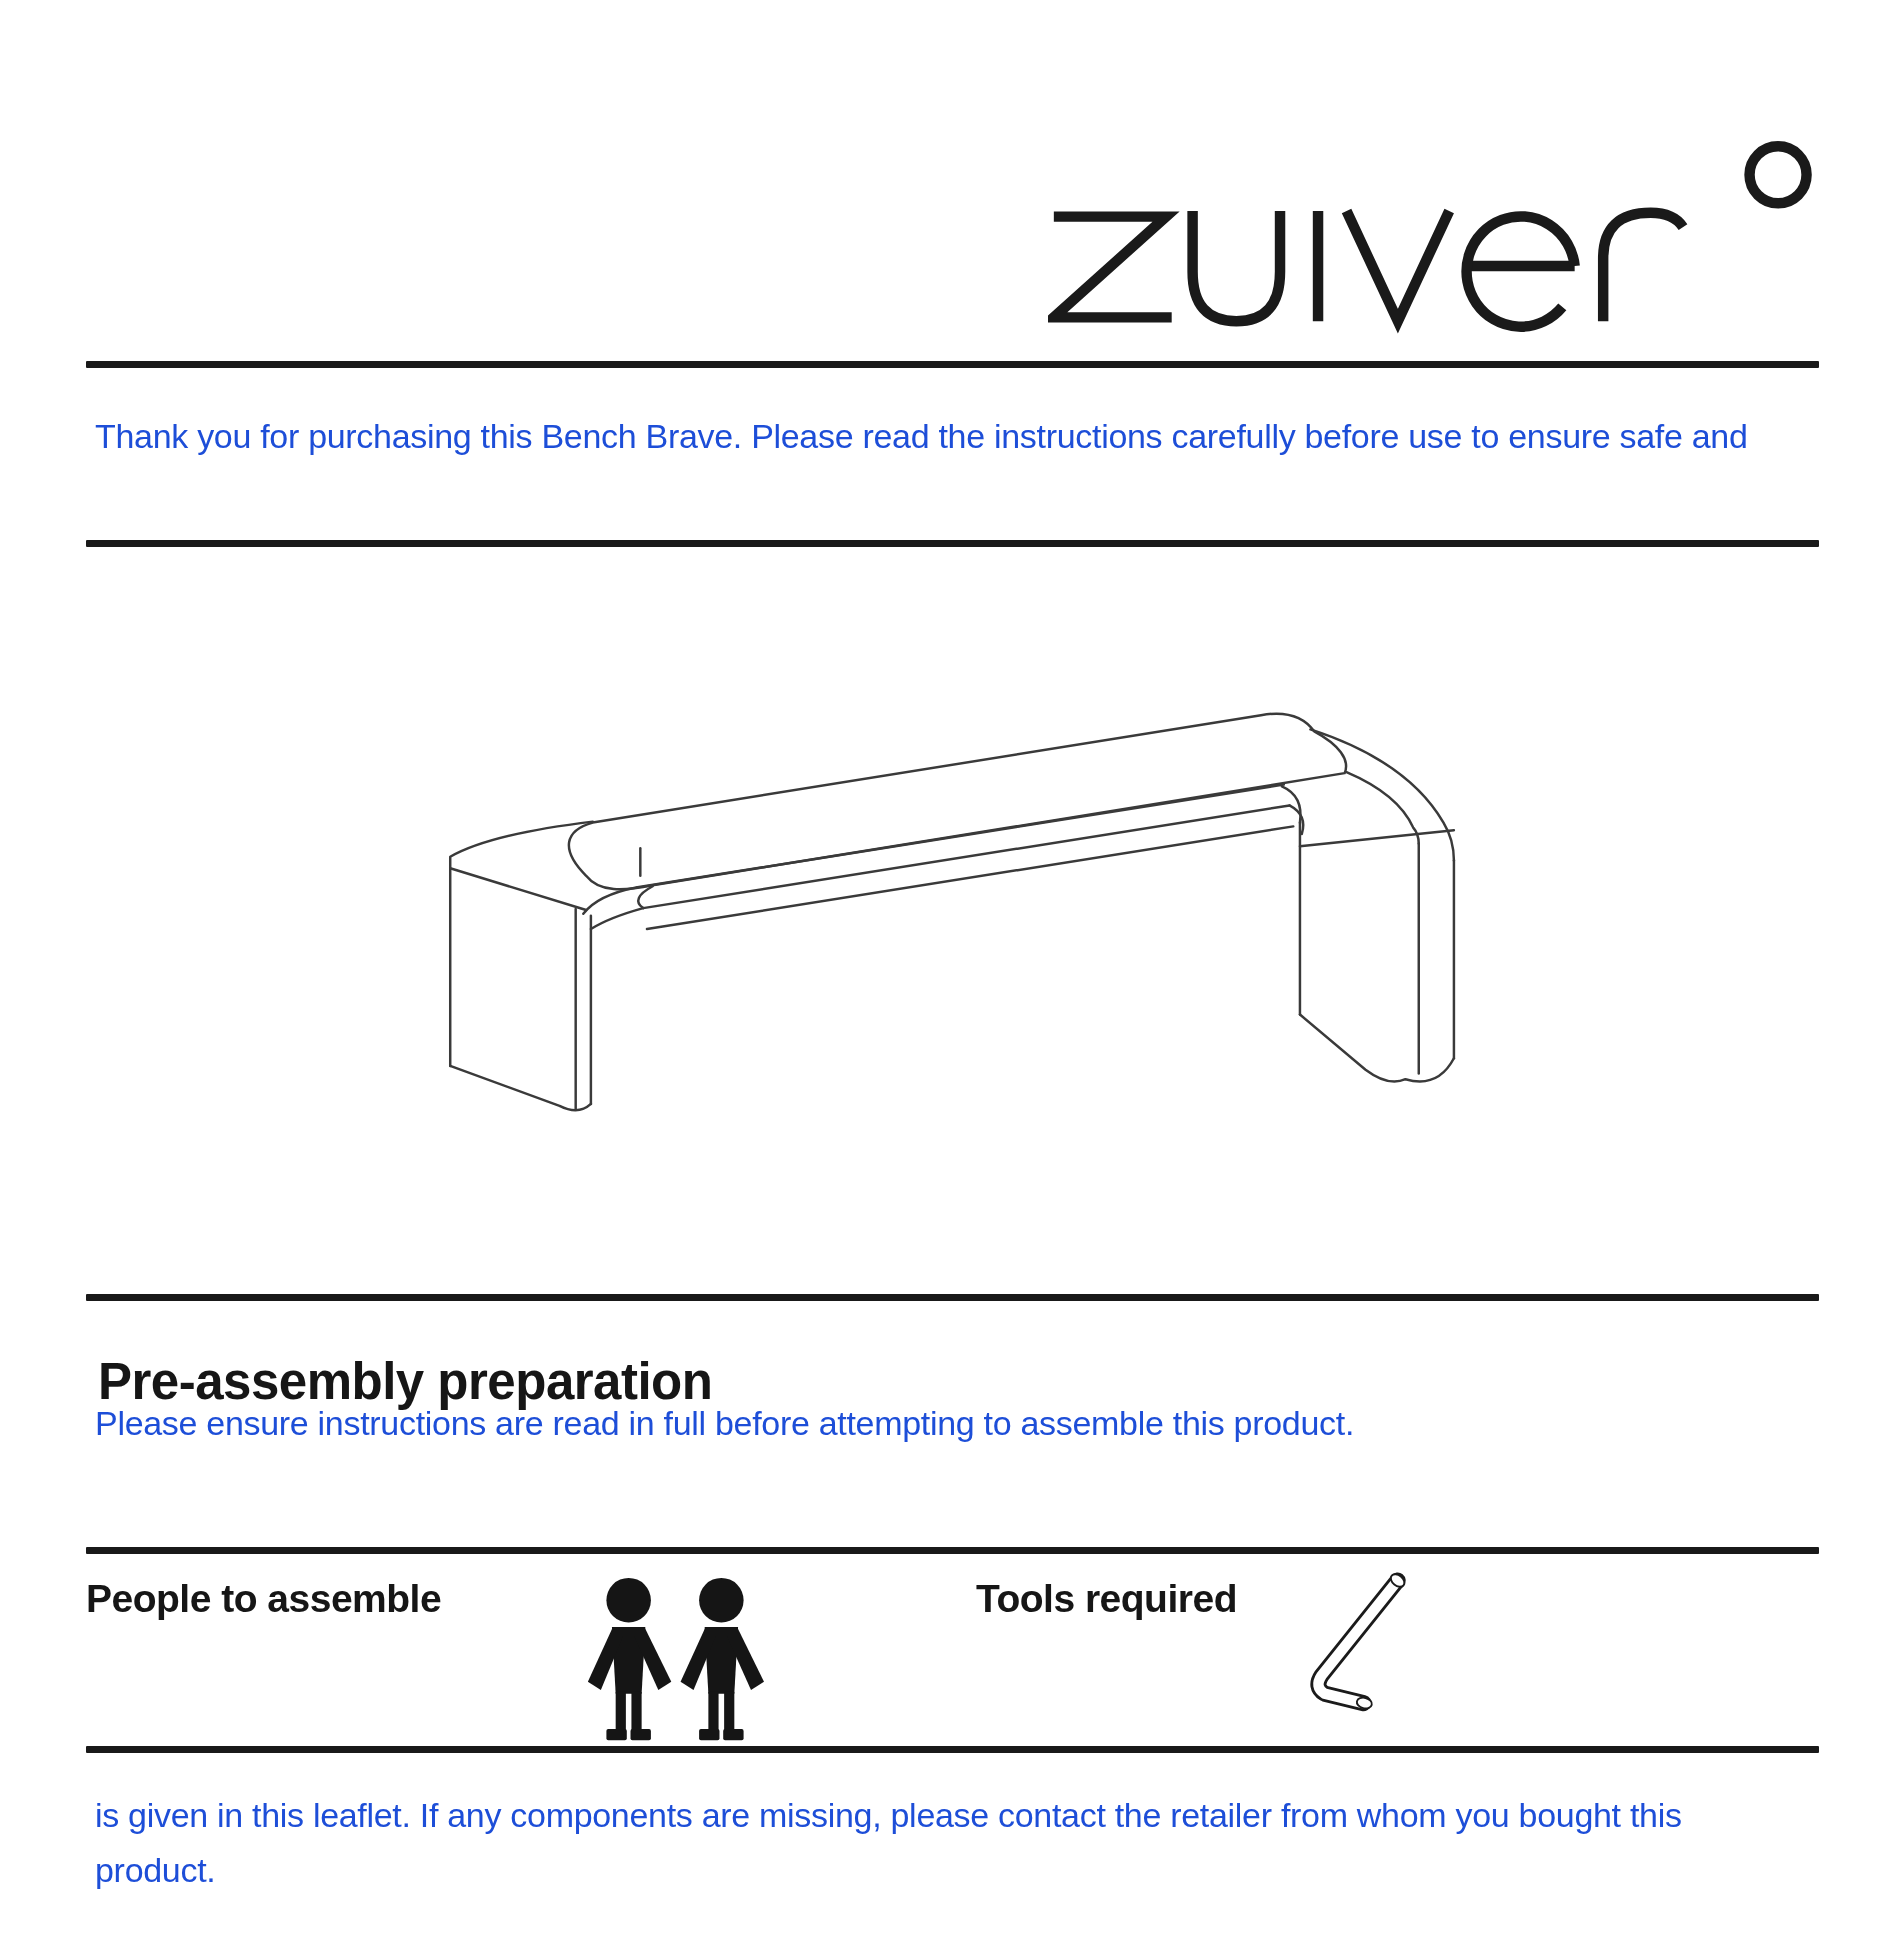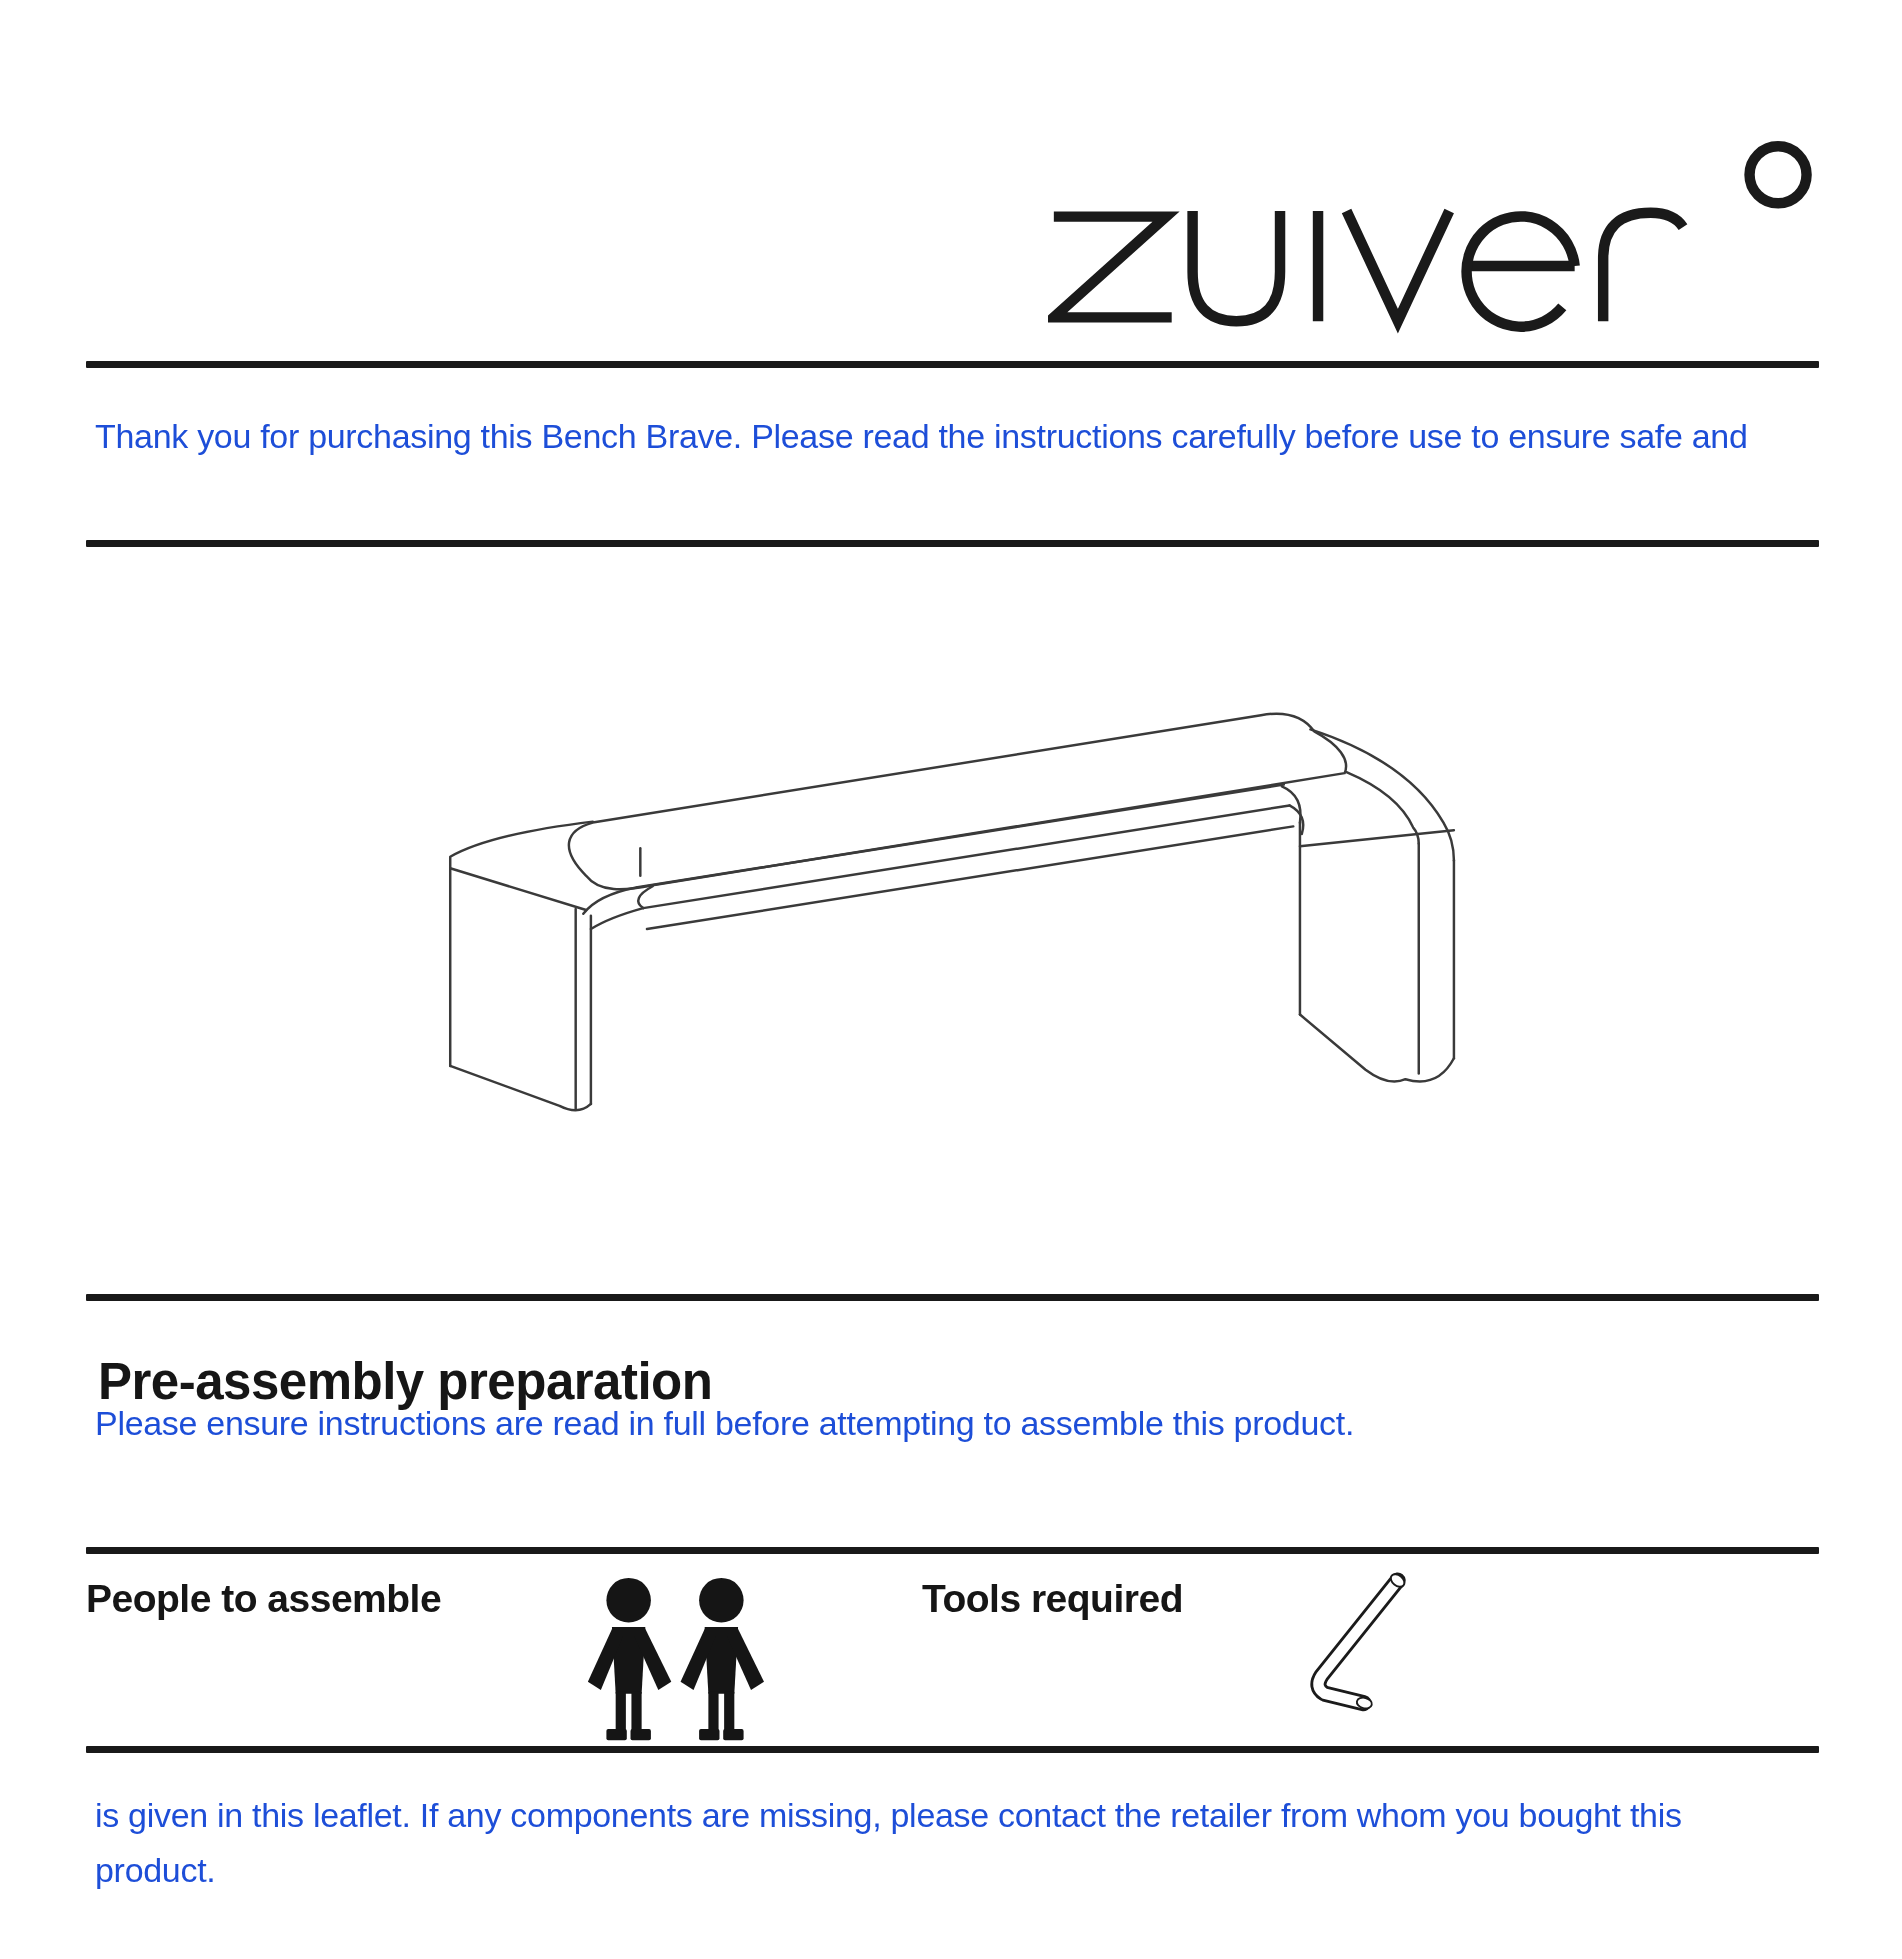--- a/index.html
+++ b/index.html
@@ -143,21 +143,21 @@
         <polygon points="35,54 46,64 22,122 8,113"></polygon>
         <polygon points="69,54 58,64 84,122 98,113"></polygon>
         <rect x="38" y="124" width="11" height="44"></rect>
         <rect x="55" y="124" width="11" height="44"></rect>
         <rect x="28" y="164" width="22" height="12" rx="2"></rect>
         <rect x="54" y="164" width="22" height="12" rx="2"></rect>
       </g>
     </g>
   </svg>
 
-  <div class="req-label" style="left:922px;top:1577px;">Tools required</div>
+  <div class="req-label" style="left:976px;top:1577px;">Tools required</div>
 
   <svg style="left:1295px;top:1571px;" width="133" height="152" viewBox="0 0 140 160">
     <path d="M 108,10 L 28,110 Q 20,122 31,129 L 72,139" fill="none" stroke="#1b1b1b" stroke-width="17" stroke-linecap="round" stroke-linejoin="round"></path>
     <path d="M 108,10 L 28,110 Q 20,122 31,129 L 72,139" fill="none" stroke="#ffffff" stroke-width="11" stroke-linecap="round" stroke-linejoin="round"></path>
     <ellipse cx="108" cy="10" rx="8" ry="5.5" transform="rotate(39 108 10)" fill="#ffffff" stroke="#1b1b1b" stroke-width="2"></ellipse>
     <ellipse cx="73" cy="139" rx="8" ry="5.5" transform="rotate(13 73 139)" fill="#ffffff" stroke="#1b1b1b" stroke-width="2"></ellipse>
   </svg>
 
   <div class="rule" style="top:1746px;"></div>
 

